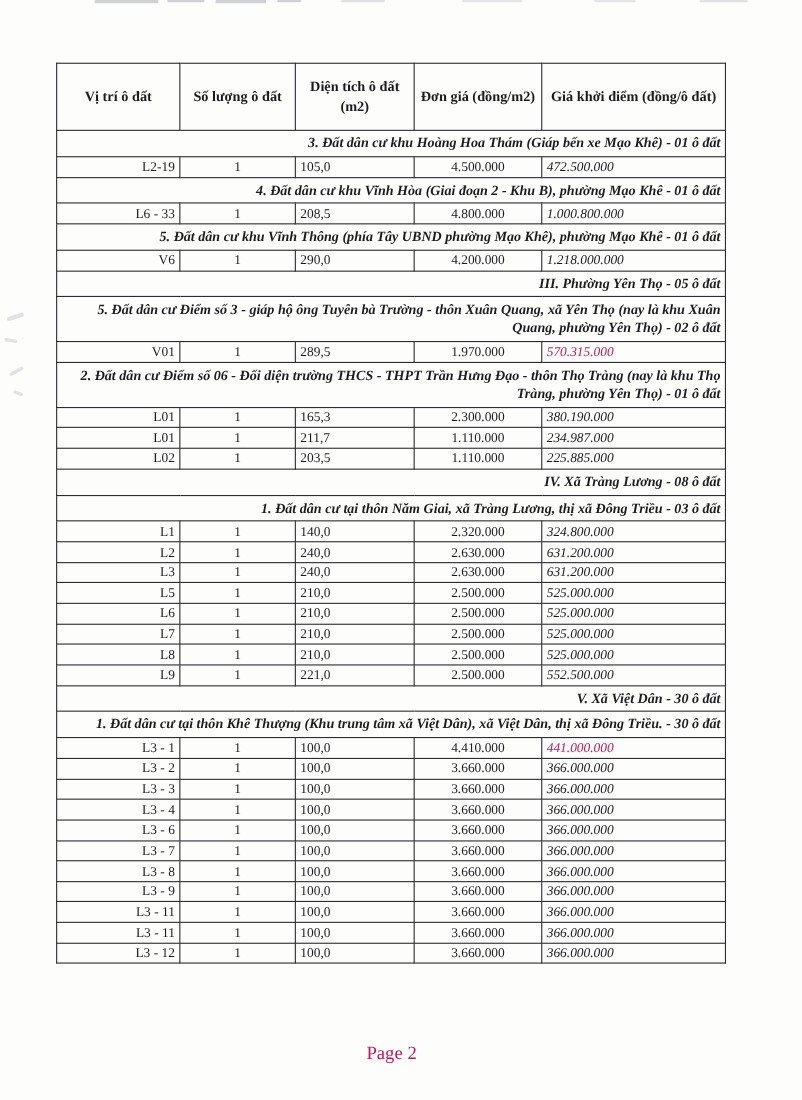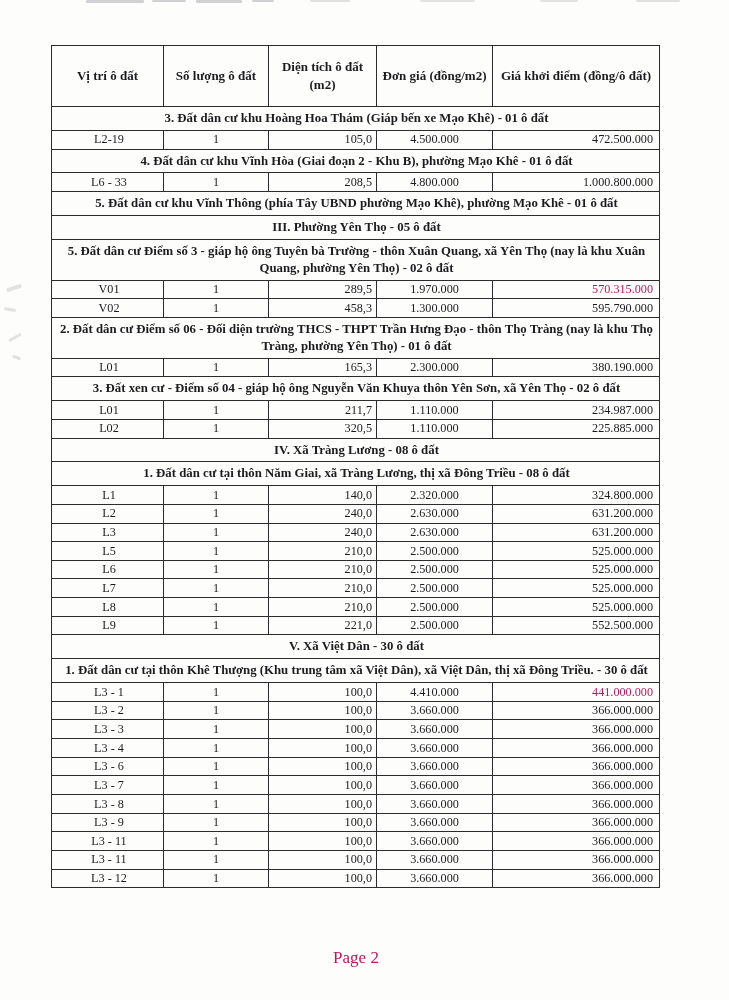--- a/index.html
+++ b/index.html
@@ -25,21 +25,21 @@
   }
   .scan-smudge {
     position: absolute;
     background: rgba(125, 130, 142, 0.22);
     border-radius: 2px;
   }
   
   .price-table {
     position: absolute;
     left: 51px;
-    top: 45px;
+    top: 57px;
     width: 608px;
     border-collapse: collapse;
     table-layout: fixed;
   }
   .price-table th,
   .price-table td {
     border: 1.6px solid #2c2c30;
     overflow: hidden;
   }
   .price-table thead th {
@@ -48,34 +48,35 @@
     line-height: 1.35;
     text-align: center;
     vertical-align: middle;
     padding: 10px 3px;
     height: 40px;
   }
   tr.section-row td {
     font-weight: bold;
     font-size: 12.8px;
     line-height: 1.32;
-    text-align: center;
+    text-align: right;
     padding: 3px 4px 3px 6px;
+    font-style: italic;
   }
   tr.data-row td {
     font-size: 12.2px;
     line-height: 1.2;
     padding: 1.5px 4px;
     white-space: nowrap;
   }
-  tr.data-row td.c0 { text-align: center;  padding-left: 7px; }
+  tr.data-row td.c0 { text-align: right;  padding-left: 7px; }
   tr.data-row td.c1 { text-align: center; }
-  tr.data-row td.c2 { text-align: right; }
+  tr.data-row td.c2 { text-align: left; }
   tr.data-row td.c3 { text-align: center; }
-  tr.data-row td.c4 { text-align: right; padding-right: 6px; }
+  tr.data-row td.c4 { text-align: left; padding-right: 6px; font-style: italic; }
   tr.data-row td.faded { color: #be185d; }
   .page-footer {
     position: absolute;
     left: 0;
     top: 948px;
     width: 712px;
     text-align: center;
     font-size: 17px;
     color: #be185d;
   }
@@ -131,72 +132,69 @@
       <tr class="data-row">
         <td class="c0">L6 - 33</td>
         <td class="c1">1</td>
         <td class="c2">208,5</td>
         <td class="c3">4.800.000</td>
         <td class="c4">1.000.800.000</td>
       </tr>
       <tr class="section-row">
         <td colspan="5">5. Đất dân cư khu Vĩnh Thông (phía Tây UBND phường Mạo Khê), phường Mạo Khê - 01 ô đất</td>
       </tr>
+      <tr class="data-row">
+        <td class="c0">V6</td>
+        <td class="c1">1</td>
+        <td class="c2">290,0</td>
+        <td class="c3">4.200.000</td>
+        <td class="c4">1.218.000.000</td>
+      </tr>
       <tr class="section-row">
         <td colspan="5">III. Phường Yên Thọ - 05 ô đất</td>
       </tr>
       <tr class="section-row">
         <td colspan="5">5. Đất dân cư Điểm số 3 - giáp hộ ông Tuyên bà Trường - thôn Xuân Quang, xã Yên Thọ (nay là khu Xuân Quang, phường Yên Thọ) - 02 ô đất</td>
       </tr>
       <tr class="data-row">
         <td class="c0">V01</td>
         <td class="c1">1</td>
         <td class="c2">289,5</td>
         <td class="c3">1.970.000</td>
         <td class="c4 faded">570.315.000</td>
       </tr>
-      <tr class="data-row">
-        <td class="c0">V02</td>
-        <td class="c1">1</td>
-        <td class="c2">458,3</td>
-        <td class="c3">1.300.000</td>
-        <td class="c4">595.790.000</td>
-      </tr>
       <tr class="section-row">
         <td colspan="5">2. Đất dân cư Điểm số 06 - Đối diện trường THCS - THPT Trần Hưng Đạo - thôn Thọ Tràng (nay là khu Thọ Tràng, phường Yên Thọ) - 01 ô đất</td>
       </tr>
       <tr class="data-row">
         <td class="c0">L01</td>
         <td class="c1">1</td>
         <td class="c2">165,3</td>
         <td class="c3">2.300.000</td>
         <td class="c4">380.190.000</td>
       </tr>
-      <tr class="section-row">
-        <td colspan="5">3. Đất xen cư - Điểm số 04 - giáp hộ ông Nguyễn Văn Khuya thôn Yên Sơn, xã Yên Thọ - 02 ô đất</td>
-      </tr>
       <tr class="data-row">
         <td class="c0">L01</td>
         <td class="c1">1</td>
         <td class="c2">211,7</td>
         <td class="c3">1.110.000</td>
         <td class="c4">234.987.000</td>
       </tr>
       <tr class="data-row">
         <td class="c0">L02</td>
         <td class="c1">1</td>
-        <td class="c2">320,5</td>
+        <td class="c2">203,5</td>
         <td class="c3">1.110.000</td>
         <td class="c4">225.885.000</td>
       </tr>
       <tr class="section-row">
         <td colspan="5">IV. Xã Tràng Lương - 08 ô đất</td>
       </tr>
       <tr class="section-row">
-        <td colspan="5">1. Đất dân cư tại thôn Năm Giai, xã Tràng Lương, thị xã Đông Triều - 08 ô đất</td>
+        <td colspan="5">1. Đất dân cư tại thôn Năm Giai, xã Tràng Lương, thị xã Đông Triều - 03 ô đất</td>
       </tr>
       <tr class="data-row">
         <td class="c0">L1</td>
         <td class="c1">1</td>
         <td class="c2">140,0</td>
         <td class="c3">2.320.000</td>
         <td class="c4">324.800.000</td>
       </tr>
       <tr class="data-row">
         <td class="c0">L2</td>

